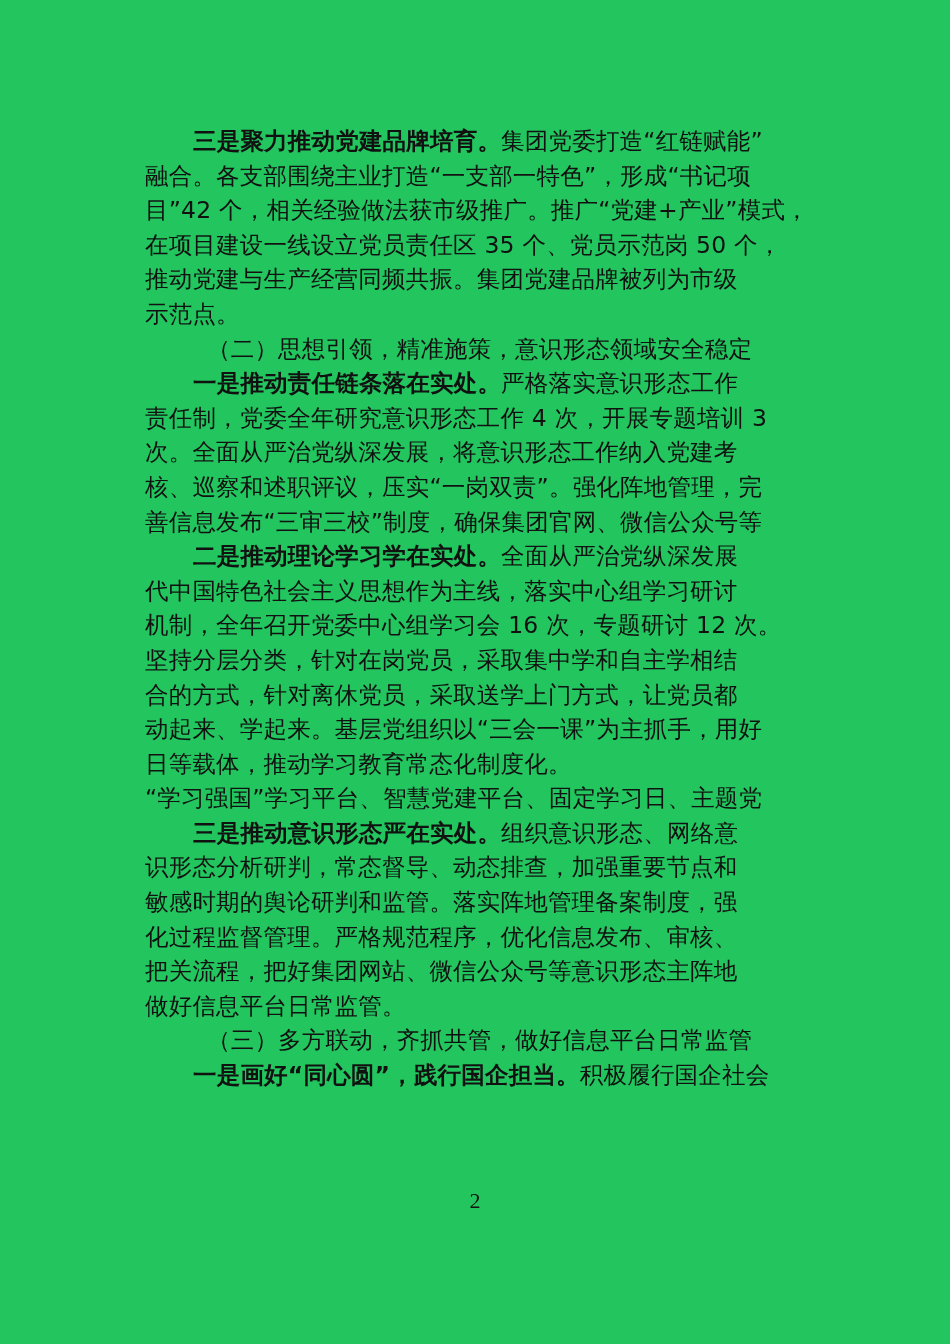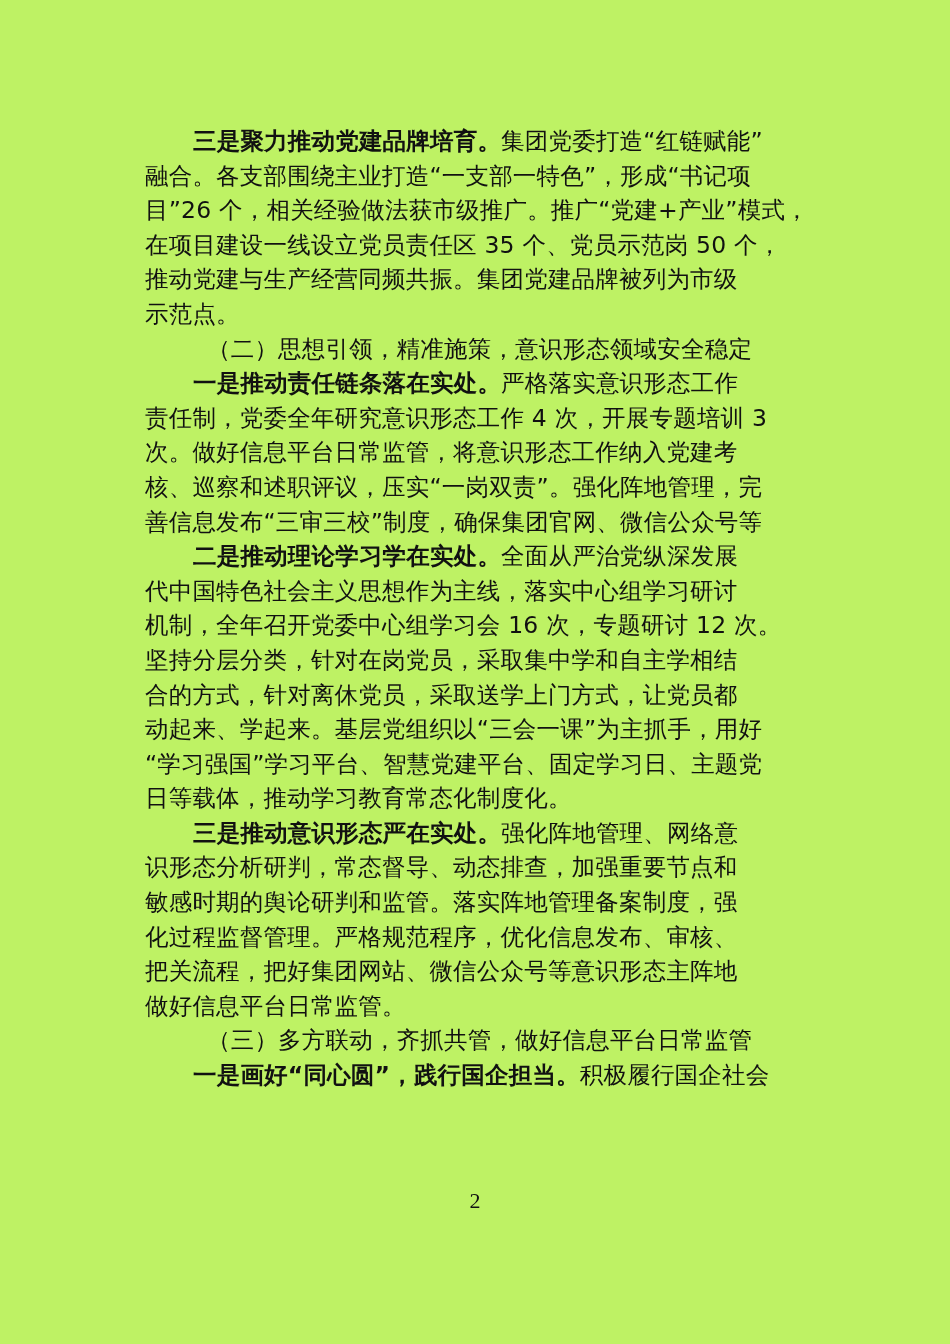--- a/index.html
+++ b/index.html
@@ -1,58 +1,58 @@
 <!DOCTYPE html>
 <html><head>
 <meta charset="utf-8">
 <style>
   html, body { margin: 0; padding: 0; background: #ffffff; }
   body { width: 950px; height: 1344px; position: relative; overflow: hidden;
          font-family: "DejaVu Sans", "Liberation Sans", sans-serif; color: #111111; }
-  .page { position: absolute; left: 0; top: 0; width: 950px; height: 1344px; background: #bef264; }
+  .page { position: absolute; left: 0; top: 0; width: 950px; height: 1344px; background: #22c55e; }
   .body-text { position: absolute; left: 145px; top: 124px; width: 690px; }
   .line { height: 34.6px; line-height: 34.6px; font-size: 23.5px; white-space: nowrap;
           letter-spacing: 0.2px; }
   .indent { padding-left: 48px; }
   .heading-indent { padding-left: 62px; }
   .bold { font-weight: bold; }
   .page-number { position: absolute; left: 0; width: 950px; top: 1188px; text-align: center;
                  font-family: "Liberation Serif", "DejaVu Serif", serif; font-size: 22px; color: #111; }
 </style>
 </head>
 <body>
 
 <div class="page">
   <div class="body-text">
 
     <div class="line indent"><span class="bold">三是聚力推动党建品牌培育。</span><span>集团党委打造“红链赋能”</span></div>
     <div class="line">融合。各支部围绕主业打造“一支部一特色”，形成“书记项</div>
-    <div class="line">目”26 个，相关经验做法获市级推广。推广“党建+产业”模式，</div>
+    <div class="line">目”42 个，相关经验做法获市级推广。推广“党建+产业”模式，</div>
     <div class="line">在项目建设一线设立党员责任区 35 个、党员示范岗 50 个，</div>
     <div class="line">推动党建与生产经营同频共振。集团党建品牌被列为市级</div>
     <div class="line">示范点。</div>
 
     <div class="line heading-indent">（二）思想引领，精准施策，意识形态领域安全稳定</div>
 
     <div class="line indent"><span class="bold">一是推动责任链条落在实处。</span><span>严格落实意识形态工作</span></div>
     <div class="line">责任制，党委全年研究意识形态工作 4 次，开展专题培训 3</div>
-    <div class="line">次。做好信息平台日常监管，将意识形态工作纳入党建考</div>
+    <div class="line">次。全面从严治党纵深发展，将意识形态工作纳入党建考</div>
     <div class="line">核、巡察和述职评议，压实“一岗双责”。强化阵地管理，完</div>
     <div class="line">善信息发布“三审三校”制度，确保集团官网、微信公众号等</div>
 
     <div class="line indent"><span class="bold">二是推动理论学习学在实处。</span><span>全面从严治党纵深发展</span></div>
     <div class="line">代中国特色社会主义思想作为主线，落实中心组学习研讨</div>
     <div class="line">机制，全年召开党委中心组学习会 16 次，专题研讨 12 次。</div>
     <div class="line">坚持分层分类，针对在岗党员，采取集中学和自主学相结</div>
     <div class="line">合的方式，针对离休党员，采取送学上门方式，让党员都</div>
     <div class="line">动起来、学起来。基层党组织以“三会一课”为主抓手，用好</div>
+    <div class="line">日等载体，推动学习教育常态化制度化。</div>
     <div class="line">“学习强国”学习平台、智慧党建平台、固定学习日、主题党</div>
-    <div class="line">日等载体，推动学习教育常态化制度化。</div>
 
-    <div class="line indent"><span class="bold">三是推动意识形态严在实处。</span><span>强化阵地管理、网络意</span></div>
+    <div class="line indent"><span class="bold">三是推动意识形态严在实处。</span><span>组织意识形态、网络意</span></div>
     <div class="line">识形态分析研判，常态督导、动态排查，加强重要节点和</div>
     <div class="line">敏感时期的舆论研判和监管。落实阵地管理备案制度，强</div>
     <div class="line">化过程监督管理。严格规范程序，优化信息发布、审核、</div>
     <div class="line">把关流程，把好集团网站、微信公众号等意识形态主阵地</div>
     <div class="line">做好信息平台日常监管。</div>
 
     <div class="line heading-indent">（三）多方联动，齐抓共管，做好信息平台日常监管</div>
 
     <div class="line indent"><span class="bold">一是画好“同心圆”，践行国企担当。</span><span>积极履行国企社会</span></div>
   </div>

